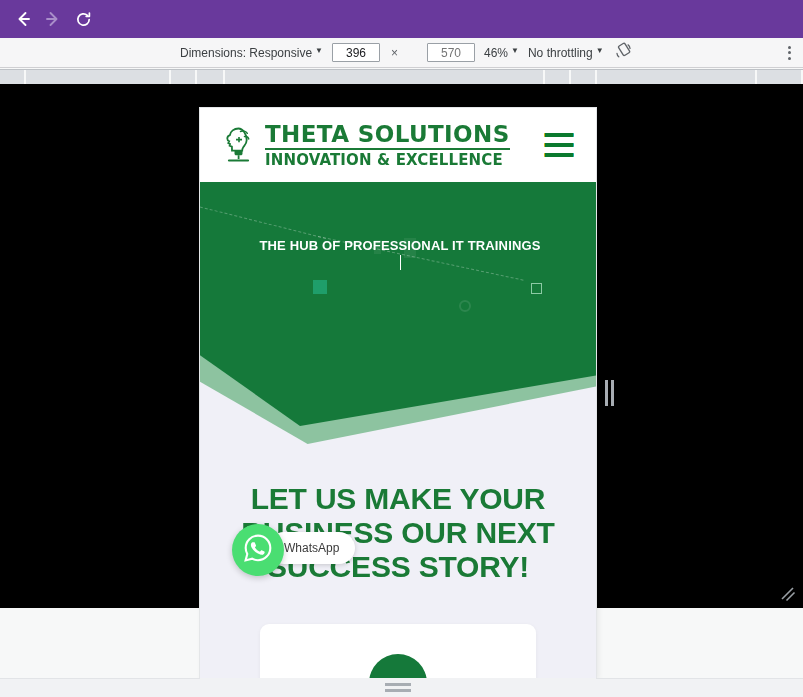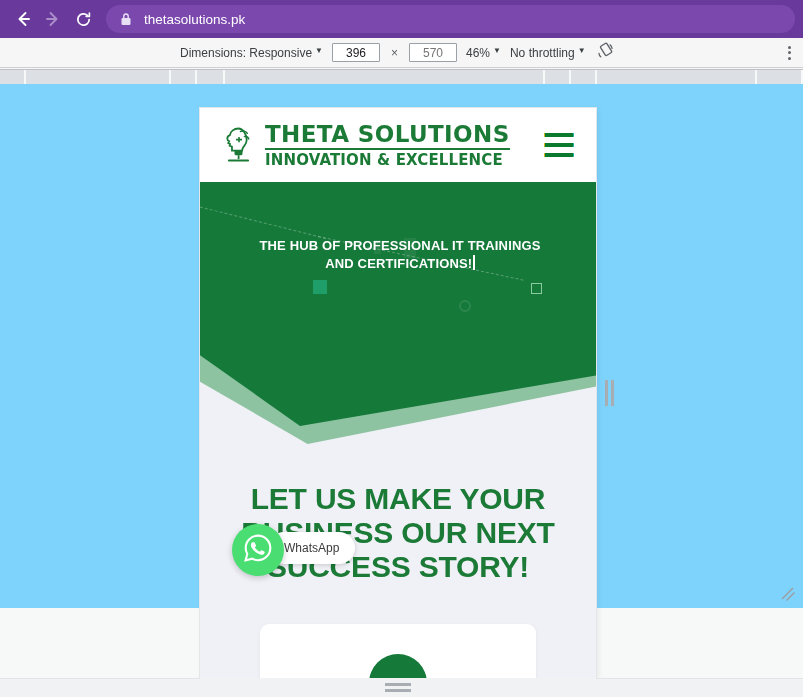--- a/index.html
+++ b/index.html
@@ -71,21 +71,21 @@
   .dim-input {
     width: 48px; height: 19px;
     border: 1px solid #9aa0a6;
     background: #fff;
     font-size: 12px;
     font-family: "Liberation Sans", sans-serif;
     text-align: center;
     color: #202124;
     border-radius: 1px;
   }
-  .dim-input.placeholder { color: #9aa0a6; }
+  .dim-input.placeholder { color: #9aa0a6; margin-left: 18px; }
   .dim-x { color: #5f6368; font-size: 12px; margin: 0 2px; }
   .rotate-btn { width: 22px; height: 22px; display: flex; align-items: center; justify-content: center; }
   .dt-spacer { flex: 1 1 auto; }
   .kebab {
     width: 20px; height: 22px;
     display: flex; flex-direction: column; align-items: center; justify-content: center;
     gap: 2.5px; margin-right: 4px;
   }
   .kebab span { width: 3px; height: 3px; background: #5f6368; border-radius: 50%; display: block; }
 
@@ -96,21 +96,21 @@
     background: #dcdfe3;
     display: flex;
     border-top: 1px solid #bdc1c6;
   }
   .ruler-seg { border-right: 2px solid #f7f8f8; height: 100%; }
 
   
   .canvas {
     position: absolute; left: 0; top: 84px;
     width: 803px; height: 524px;
-    background: #7dd3fc;
+    background: #000000;
   }
 
   
   .device {
     position: absolute;
     left: 200px; top: 24px;
     width: 396px; height: 570px;
     background: #ffffff;
     overflow: hidden;
     box-shadow: 0 0 0 1px #e4e6e8, 2px 2px 6px rgba(0,0,0,0.08);
@@ -335,29 +335,20 @@
       </svg>
     </span>
   </div>
   <div class="nav-btn">
     <span>
       <svg width="19" height="19" viewBox="0 0 20 20" fill="none">
         <path d="M16 10a6 6 0 1 1-1.9-4.4" stroke="#ffffff" stroke-width="1.8" stroke-linecap="round"></path>
         <path d="M16.2 3.2V6.6H12.8" stroke="#ffffff" stroke-width="1.8" stroke-linecap="round" stroke-linejoin="round"></path>
       </svg>
     </span>
-  </div>
-  <div class="url-pill">
-    <span class="lock-wrap">
-      <svg width="12" height="14" viewBox="0 0 12 14">
-        <rect x="1.5" y="6" width="9" height="7" rx="1.3" fill="#e8def5"></rect>
-        <path d="M3.8 6V4.2a2.2 2.2 0 0 1 4.4 0V6" stroke="#e8def5" stroke-width="1.4" fill="none"></path>
-      </svg>
-    </span>
-    <span class="url-text" title="thetasolutions.pk">thetasolutions.pk</span>
   </div>
 </div>
 
 <div class="device-toolbar">
   <div class="dt-inner">
     <div class="dt-item">
       <span>Dimensions: Responsive</span>
       <span class="caret">▼</span>
     </div>
     <input class="dim-input" value="396" style="">
@@ -437,21 +428,21 @@
           <div class="deco-line" style="left:118px; top:54px; width:210px; transform:rotate(12deg);"></div>
           <div class="sq-filled" style="left:113px; top:98px;"></div>
           <div class="sq-outline" style="left:331px; top:101px;"></div>
           <div class="sq-ghost" style="left:204px; top:56px;"></div>
           <div class="sq-ghost" style="left:174px; top:58px; width:7px; height:14px;"></div>
           <div class="circle-ghost" style="left:259px; top:118px;"></div>
         </div>
         <div class="hero-title">
           <span>THE HUB OF PROFESSIONAL IT TRAININGS</span>
           <br>
-          <span>AND CERTIFICATIONS!</span><span class="caret-bar"></span>
+          <span class="caret-bar"></span>
         </div>
       </div>
     </div>
 
     <div class="section">
       <div class="section-heading">LET US MAKE YOUR BUSINESS OUR NEXT SUCCESS STORY!</div>
       <div class="card">
         <div class="card-circle"></div>
       </div>
     </div>

